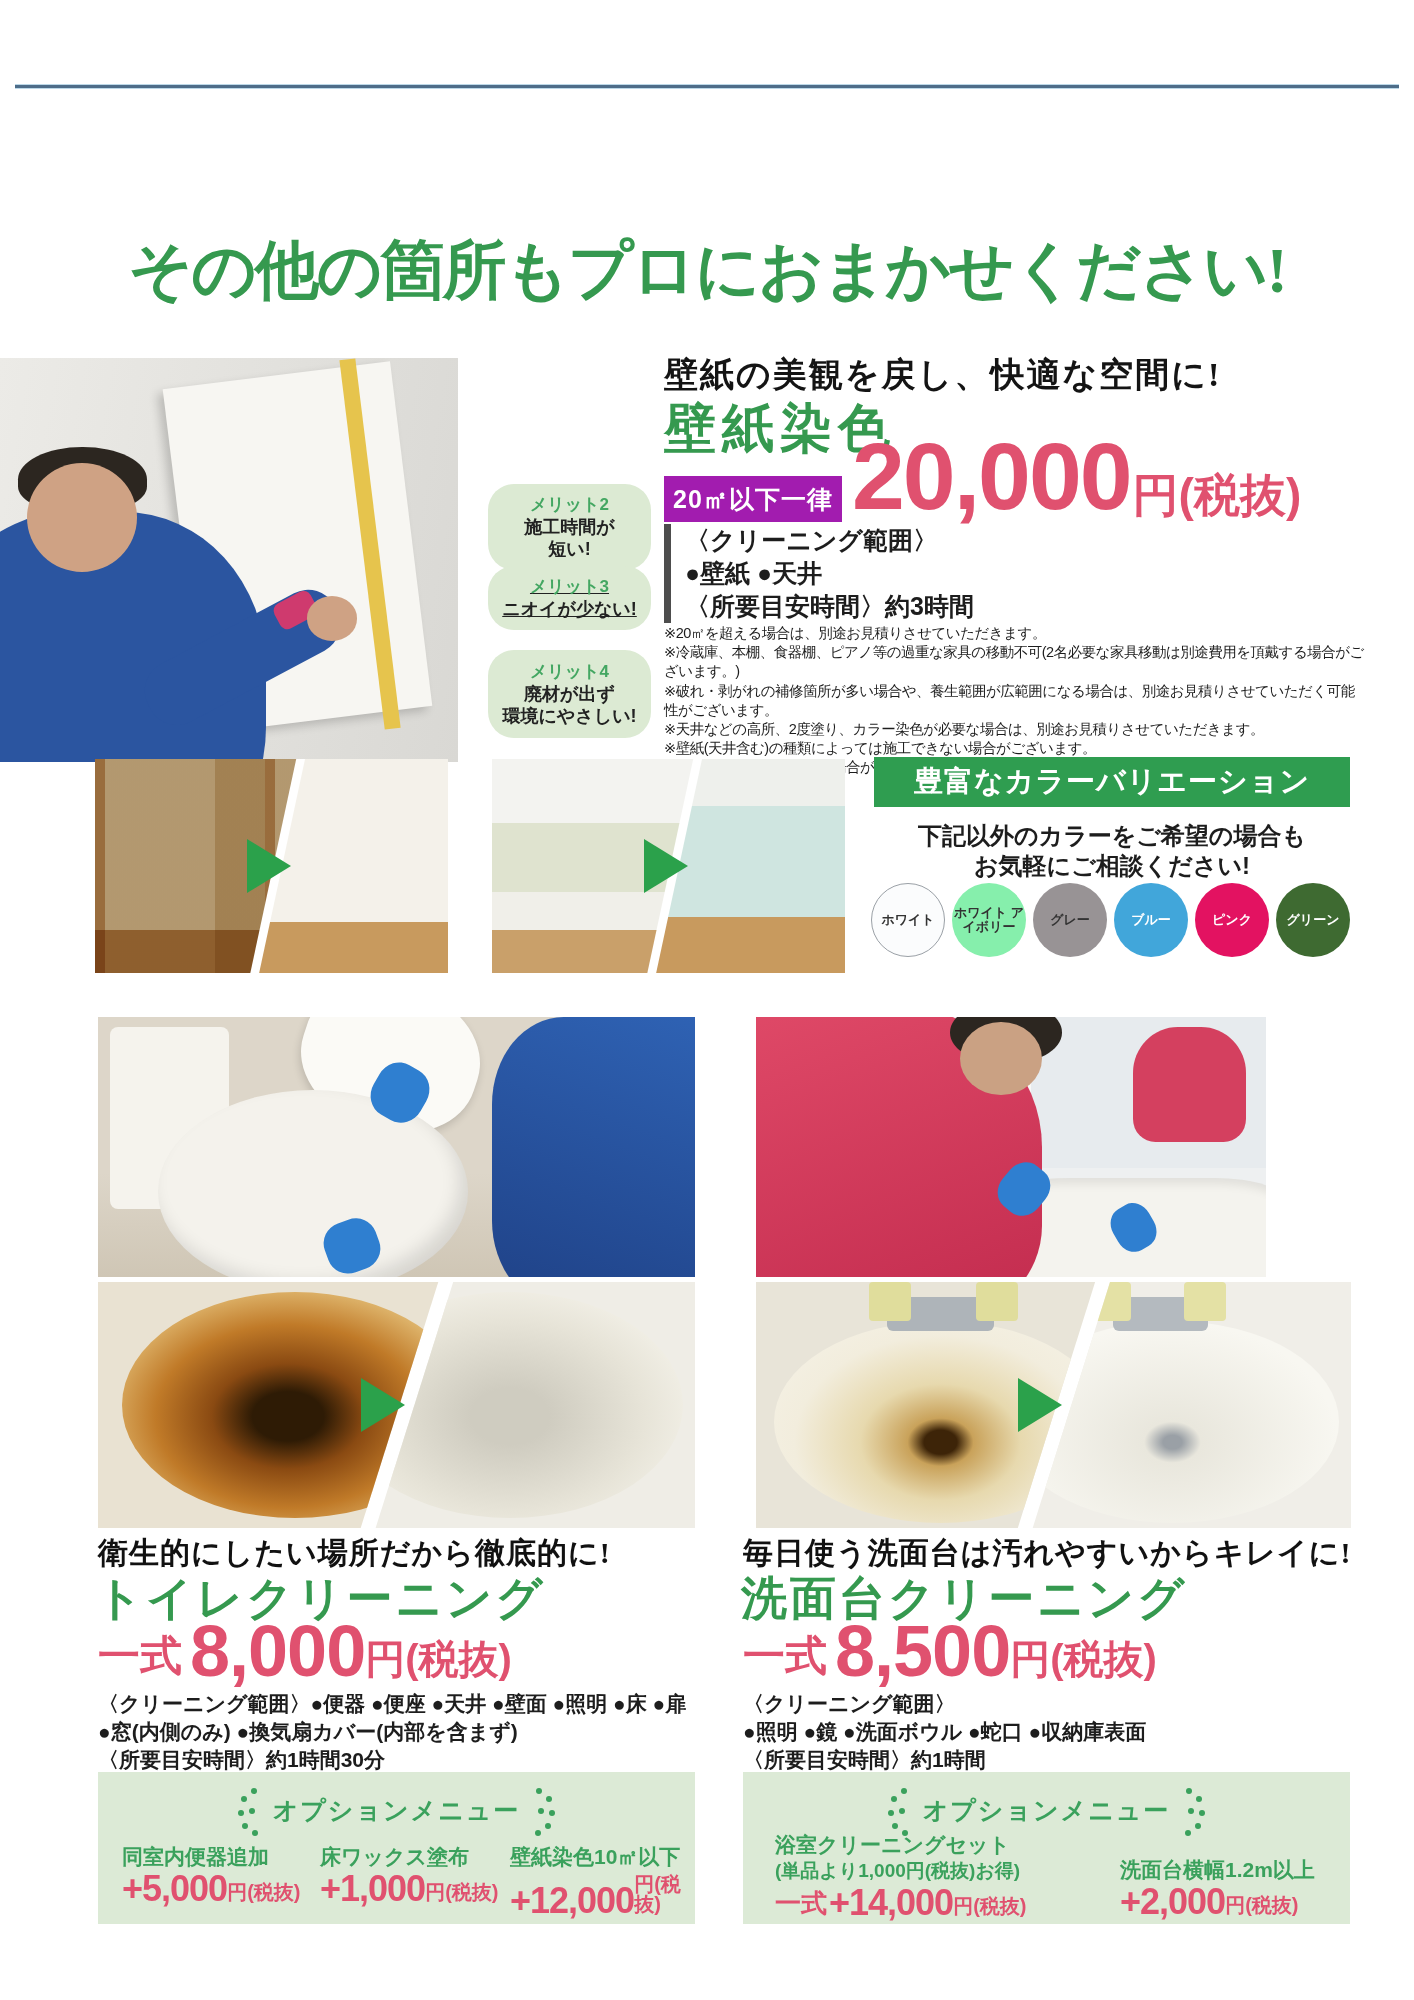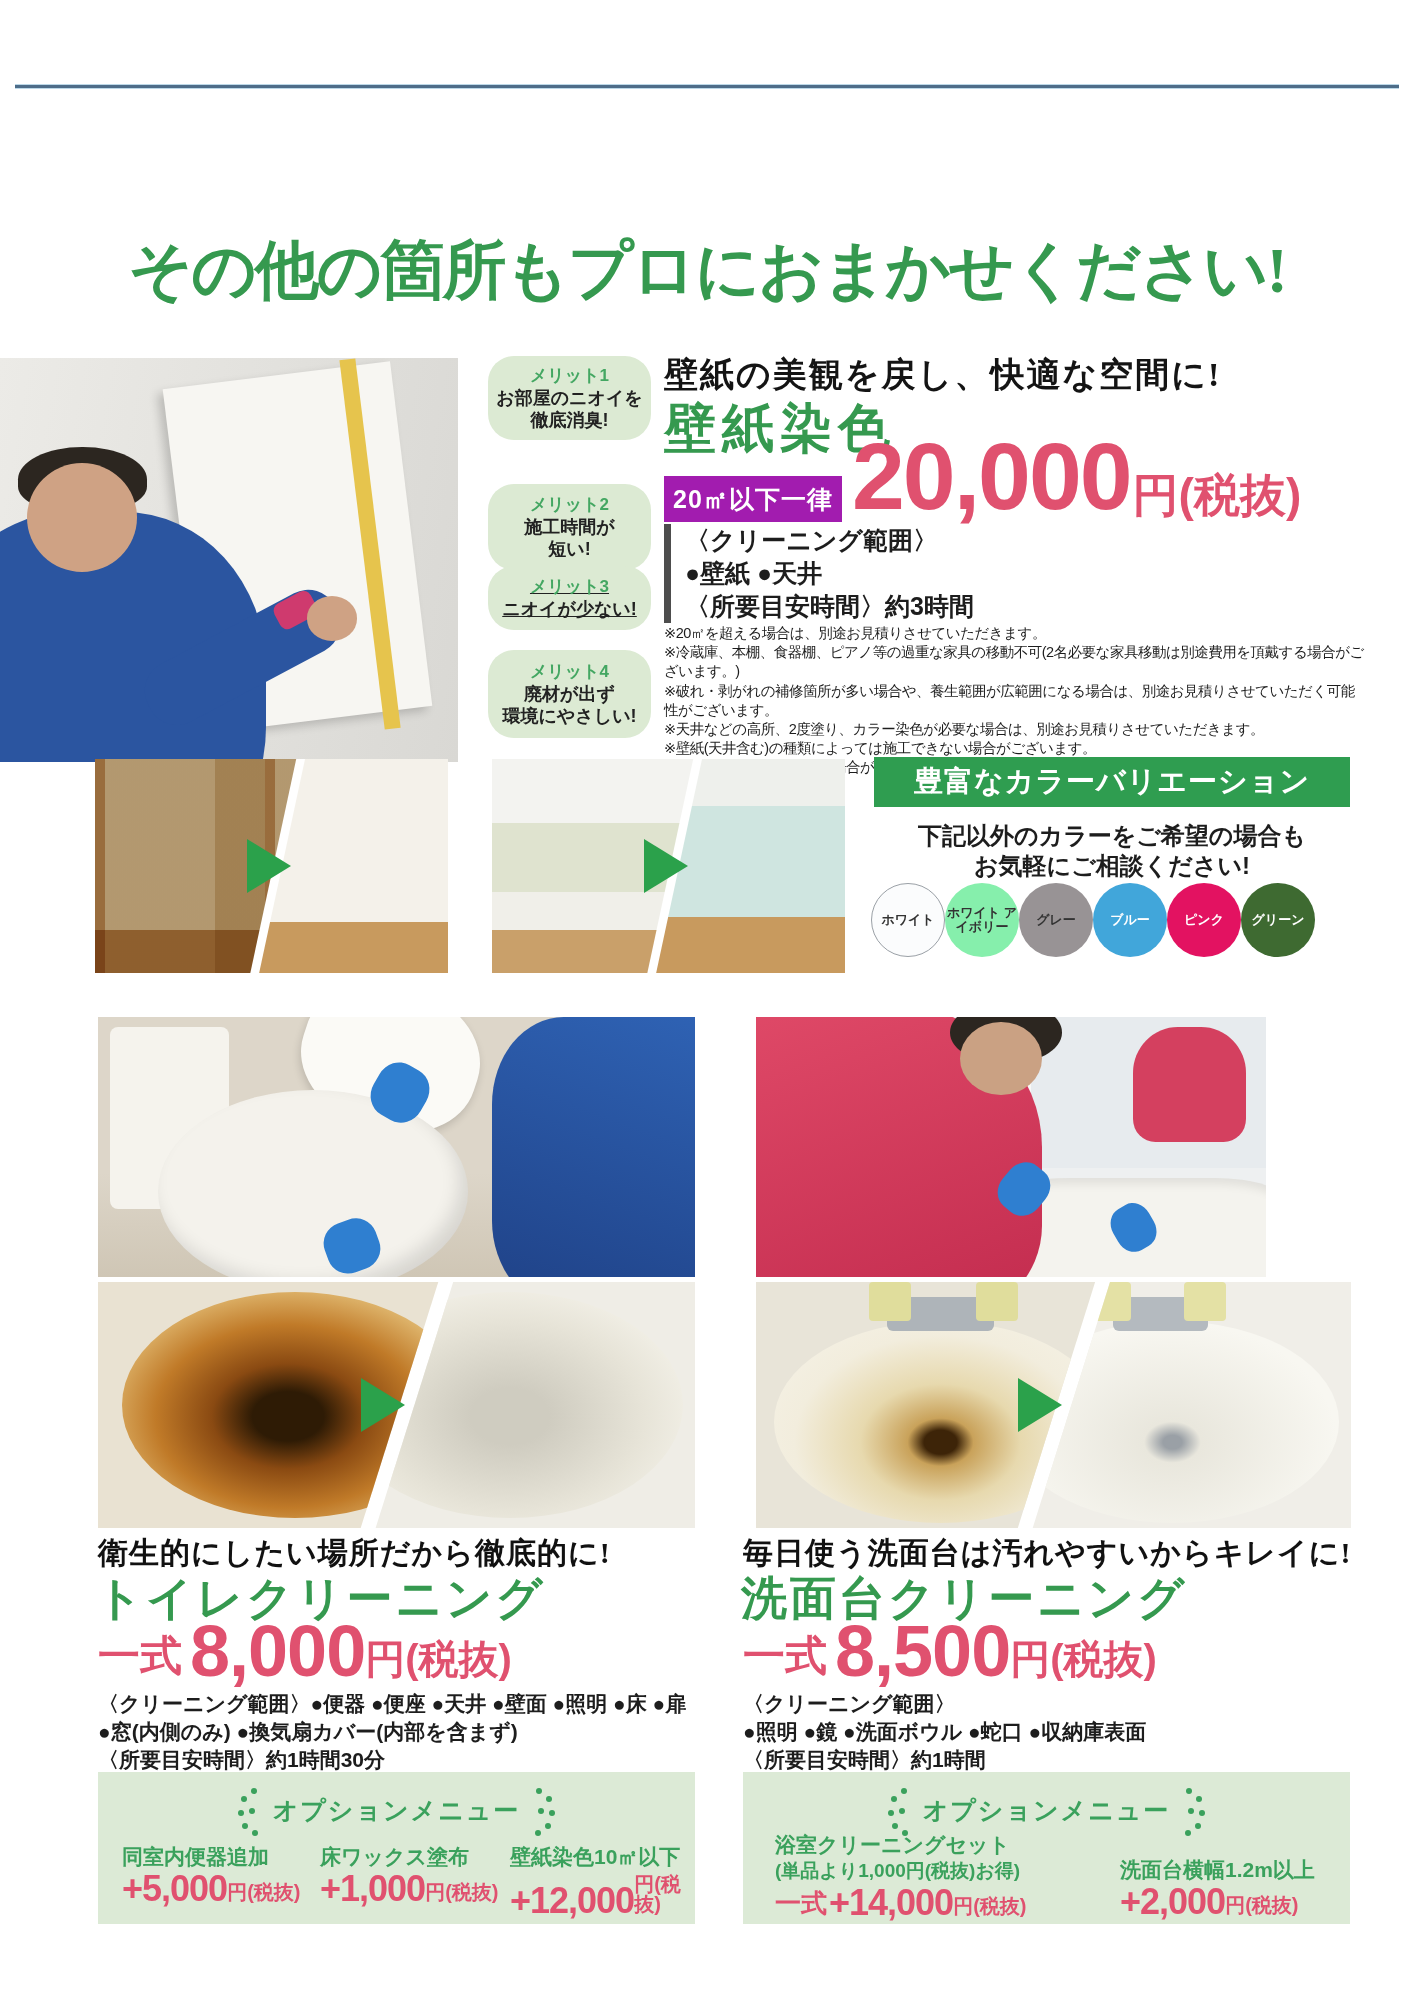--- a/index.html
+++ b/index.html
@@ -98,21 +98,21 @@
   .wp-price .unit{font-size:46px;font-weight:bold;line-height:0.9;margin-left:2px;}
   .wp-range{left:664px;top:524px;width:600px;border-left:7px solid #4d4d4d;padding-left:14px;}
   .wp-range div{font-size:25px;font-weight:bold;color:#1d1d1d;line-height:33px;}
   .wp-notes{left:664px;top:624px;width:700px;}
   .wp-notes div{font-size:14.5px;color:#1d1d1d;line-height:19.2px;letter-spacing:-0.5px;}
 
   
   .cv-banner{left:874px;top:757px;width:476px;height:50px;background:#2f9d50;color:#fff;font-weight:bold;
              font-size:29px;display:flex;align-items:center;justify-content:center;letter-spacing:1px;}
   .cv-note{left:874px;width:476px;text-align:center;font-size:24px;font-weight:bold;color:#1d1d1d;}
-  .cv-circles{left:871px;top:883px;width:482px;display:flex;}
+  .cv-circles{left:871px;top:883px;width:482px;display:flex;gap:7px;}
   .cv-circle{width:74px;height:74px;border-radius:50%;display:flex;align-items:center;justify-content:center;
              text-align:center;font-weight:bold;font-size:13px;line-height:14px;box-sizing:border-box;}
   .cv-circle.white{border:1px solid #9aa0a6;}
 
   
   .svc-catch{font-size:30px;color:#111;font-weight:bold;letter-spacing:1px;}
   .svc-name{font-size:46px;font-weight:bold;color:#35994f;letter-spacing:3px;}
   .svc-price{display:flex;align-items:flex-end;color:#e0516f;}
   .svc-price .pfx{font-size:42px;font-weight:bold;line-height:1;margin-right:8px;padding-bottom:4px;}
   .svc-price .num{font-size:72px;font-weight:bold;line-height:0.82;letter-spacing:-1px;}
@@ -145,25 +145,20 @@
     <div class="panel"></div>
     <div class="ybar"></div>
     <div class="body"></div>
     <div class="arm"></div>
     <div class="cuff"></div>
     <div class="hand"></div>
     <div class="hair"></div>
     <div class="head"></div>
   </div>
 
-  <div class="abs merit" style="top:356px;height:84px;">
-    <div class="mlabel">メリット1</div>
-    <div class="mline">お部屋のニオイを</div>
-    <div class="mline">徹底消臭!</div>
-  </div>
   <div class="abs merit" style="top:455px;height:86px;margin-top:29px;">
     <div class="mlabel">メリット2</div>
     <div class="mline">施工時間が</div>
     <div class="mline">短い!</div>
   </div>
   <div class="abs merit" style="top:566px;height:64px;text-decoration:underline;">
     <div class="mlabel">メリット3</div>
     <div class="mline">ニオイが少ない!</div>
   </div>
   <div class="abs merit" style="top:650px;height:88px;">

